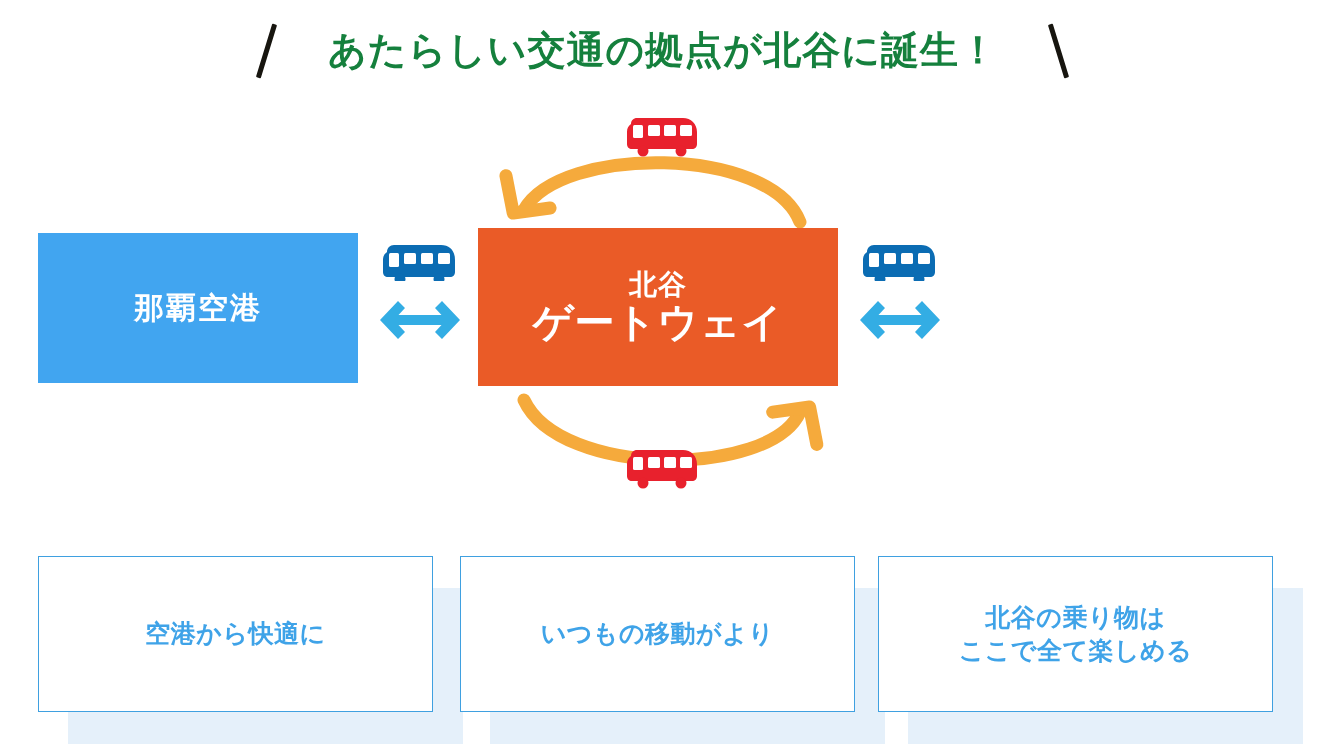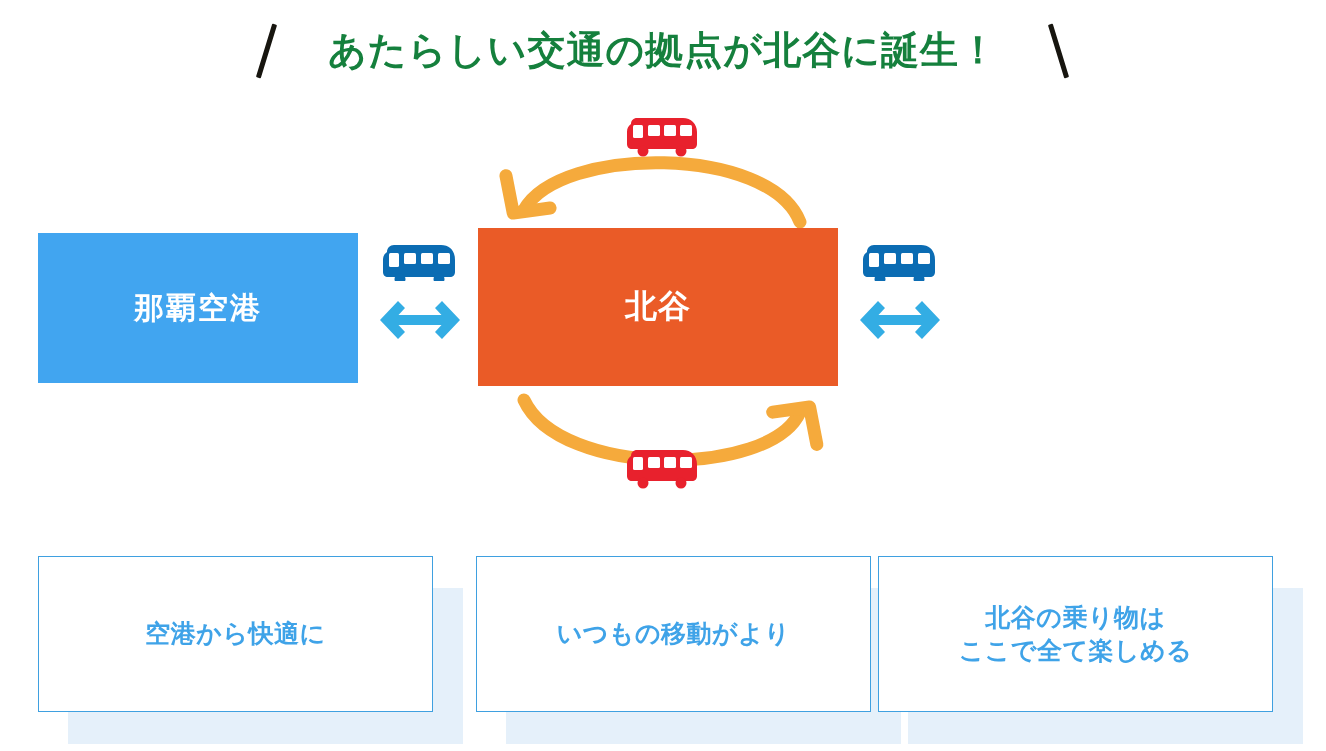--- a/index.html
+++ b/index.html
@@ -92,21 +92,21 @@
   .node-center {
     left: 478px;
     top: 128px;
     width: 360px;
     height: 158px;
     background: #ea5b27;
     font-size: 38px;
     letter-spacing: 1px;
     flex-direction: column;
   }
-  .node-center .line1 { font-size: 32px; }
+  .node-center .line1 { font-size: 28px; }
   .node-center .line2 { font-size: 40px; }
   .node-right {
     left: 955px;
     top: 133px;
     width: 331px;
     height: 150px;
     background: #0b72bb;
     font-size: 42px;
     letter-spacing: 2px;
   }
@@ -134,21 +134,21 @@
     width: 1326px;
     height: 206px;
   }
   .card-wrap {
     position: absolute;
     top: 11px;
     width: 395px;
     height: 123px;
   }
   .card-wrap.w1 { left: 38px; }
-  .card-wrap.w2 { left: 476px; }
+  .card-wrap.w2 { left: 460px; }
   .card-wrap.w3 { left: 878px; }
 
   .card-shadow {
     position: absolute;
     left: 30px;
     top: 32px;
     width: 395px;
     height: 156px;
     background: #e5f0fa;
   }
@@ -228,20 +228,21 @@
       <circle cx="17" cy="34" r="5.5" fill="#0b6cb3"></circle>
       <circle cx="56" cy="34" r="5.5" fill="#0b6cb3"></circle>
     </svg>
     <svg width="88" height="46" viewBox="0 0 88 46">
       <path d="M22 4 L4 23 L22 42 L29 35 L22.5 28 L65.5 28 L59 35 L66 42 L84 23 L66 4 L59 11 L65.5 18 L22.5 18 L29 11 Z" fill="#33ade4"></path>
     </svg>
   </div>
 
   <div class="node-box node-center">
     <span class="line1">北谷</span>
+    <span class="line2">ゲートウェイ</span>
   </div>
 
   <div class="connector c-right">
     <svg width="74" height="36" viewBox="0 0 74 36">
       <path d="M4 7 C4 3 7 0 11 0 L58 0 C67 0 72 6 72 15 L72 27 C72 30 70 32 67 32 L5 32 C2 32 0 30 0 27 L0 15 C0 11 1.5 9 4 7 Z" fill="#0b6cb3"></path>
       <rect x="6" y="8" width="10" height="14" rx="1.5" fill="#ffffff"></rect>
       <rect x="21" y="8" width="12" height="11" rx="1.5" fill="#ffffff"></rect>
       <rect x="38" y="8" width="12" height="11" rx="1.5" fill="#ffffff"></rect>
       <rect x="55" y="8" width="12" height="11" rx="1.5" fill="#ffffff"></rect>
       <circle cx="17" cy="34" r="5.5" fill="#0b6cb3"></circle>

